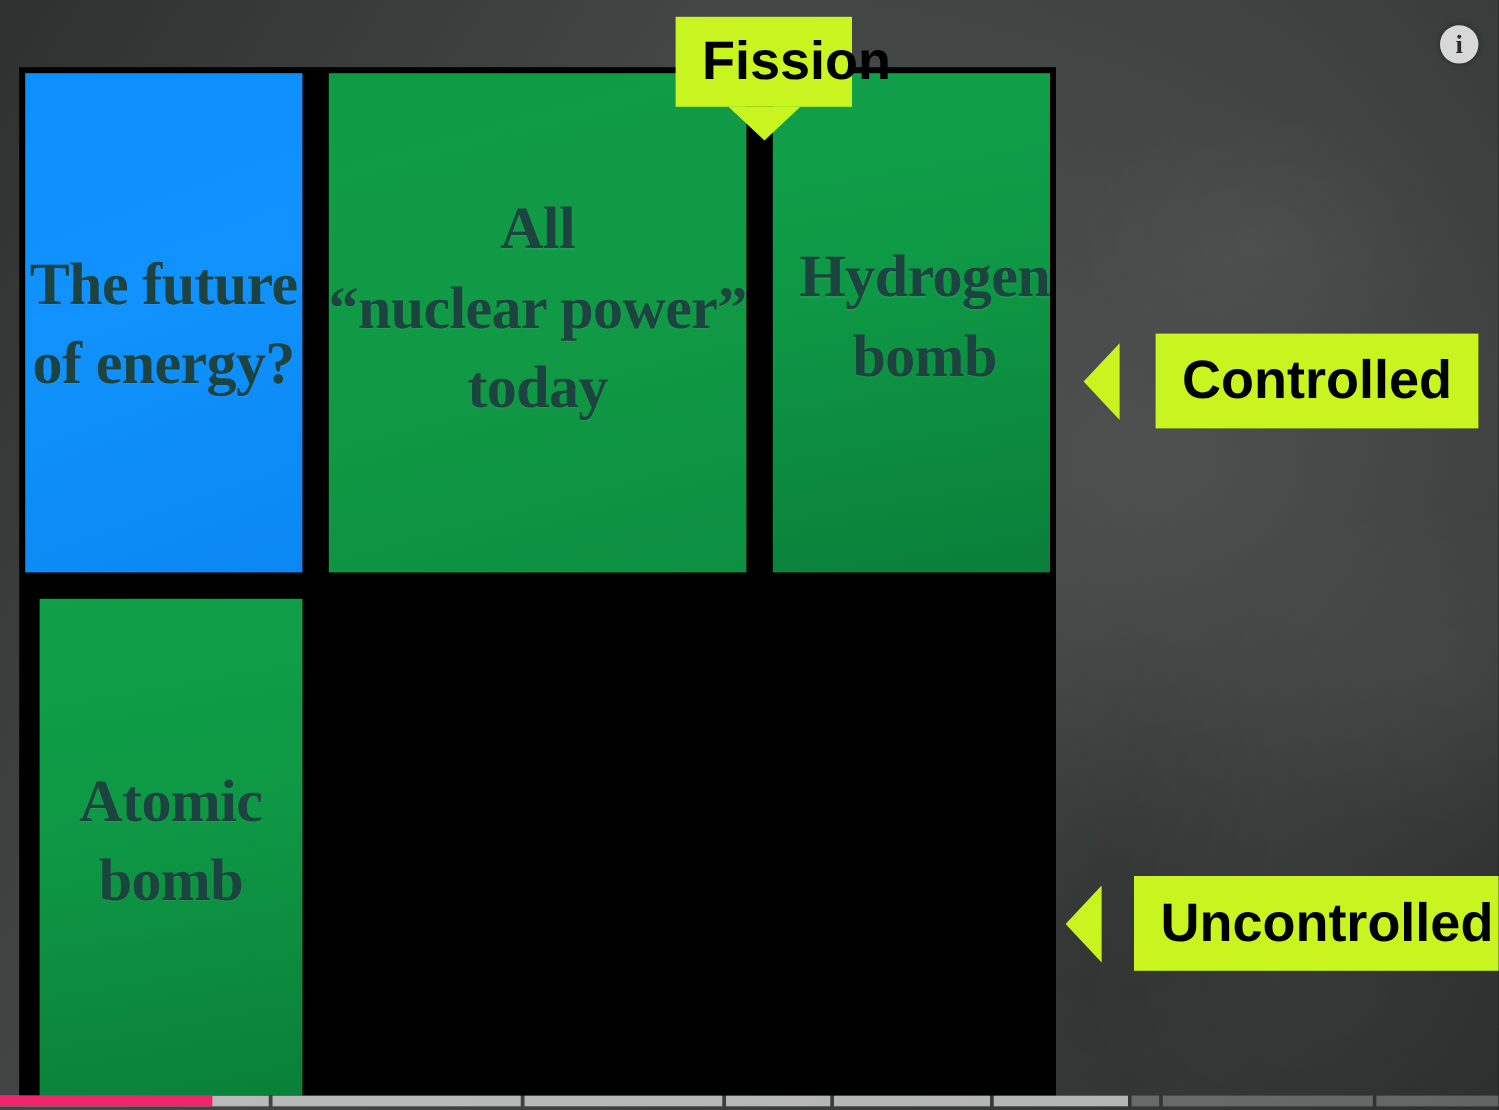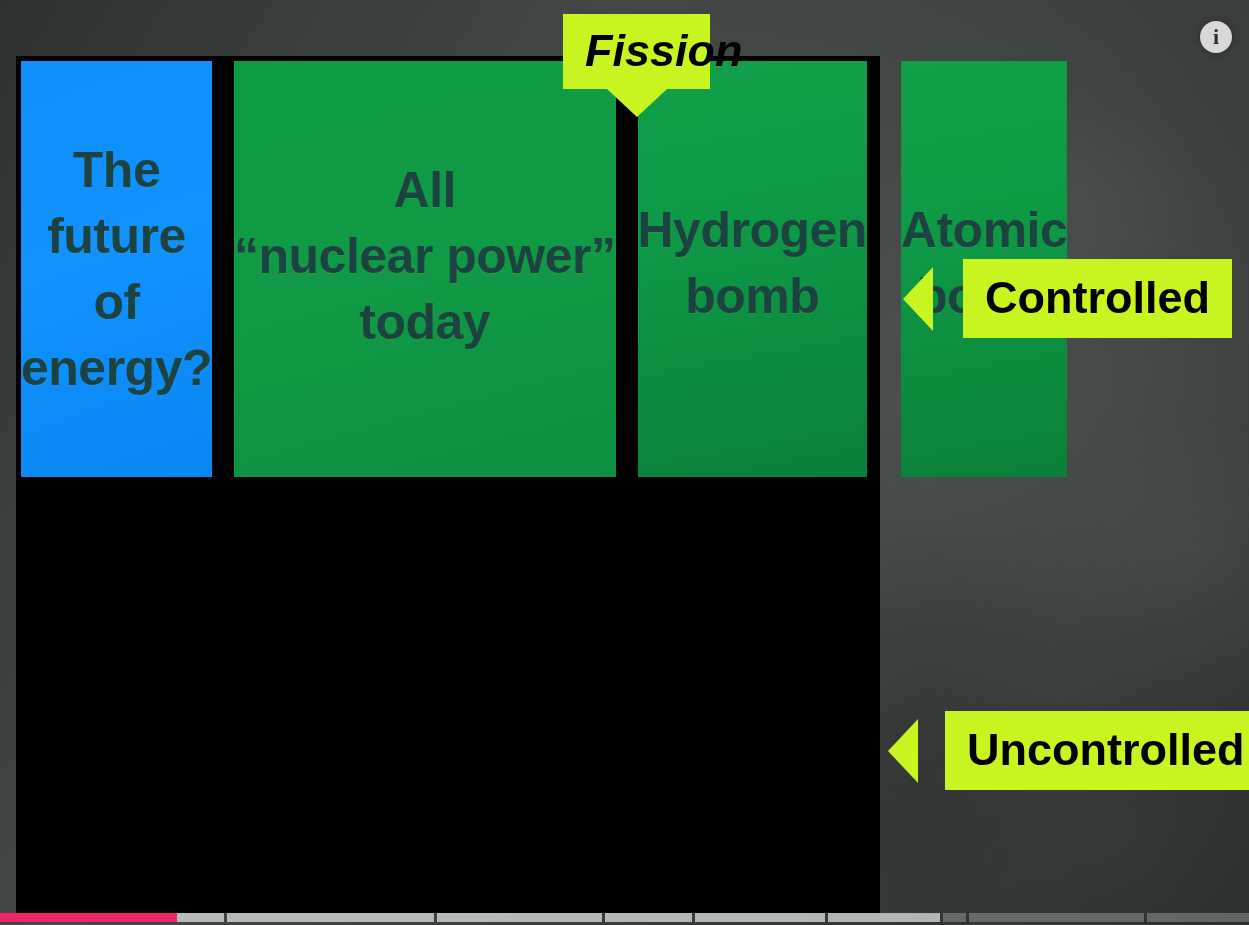--- a/index.html
+++ b/index.html
@@ -35,25 +35,26 @@
 
   
   .matrix {
     position: absolute;
     left: 16px;
     top: 56px;
     width: 864px;
     height: 857px;
     background: #000000;
     display: grid;
-    grid-template-columns: 1fr 1fr 1fr 1fr;
+    grid-template-columns: 1fr 1fr 1fr;
     grid-template-rows: 430fr 427fr;
     gap: 22px;
     padding: 5px 5px 0 5px;
     box-sizing: border-box;
+    font-family: Liberation Serif, serif;
   }
 
   .cell {
     position: relative;
     display: flex;
     align-items: center;
     justify-content: center;
     overflow: visible;
   }
   .cell-fusion-controlled {
@@ -112,28 +113,29 @@
     left: 50%;
     transform: translateX(-50%);
     bottom: -28px;
     width: 0;
     height: 0;
     border-left: 30px solid transparent;
     border-right: 30px solid transparent;
     border-top: 28px solid #c8f520;
   }
   #badge-fusion  { left: 142px; top: 14px; width: 164px; }
-  #badge-fission { left: 563px; top: 14px; width: 147px; font-style: italic; }
+  #badge-fission { left: 563px; top: 14px; width: 147px; }
 
   
   .row-badge-wrap {
     position: absolute;
     display: flex;
     align-items: center;
     z-index: 6;
+    margin-top: 19px;
   }
   .row-arrow {
     width: 0;
     height: 0;
     border-top: 32px solid transparent;
     border-bottom: 32px solid transparent;
     border-right: 30px solid #c8f520;
     flex: none;
   }
   .row-badge {

